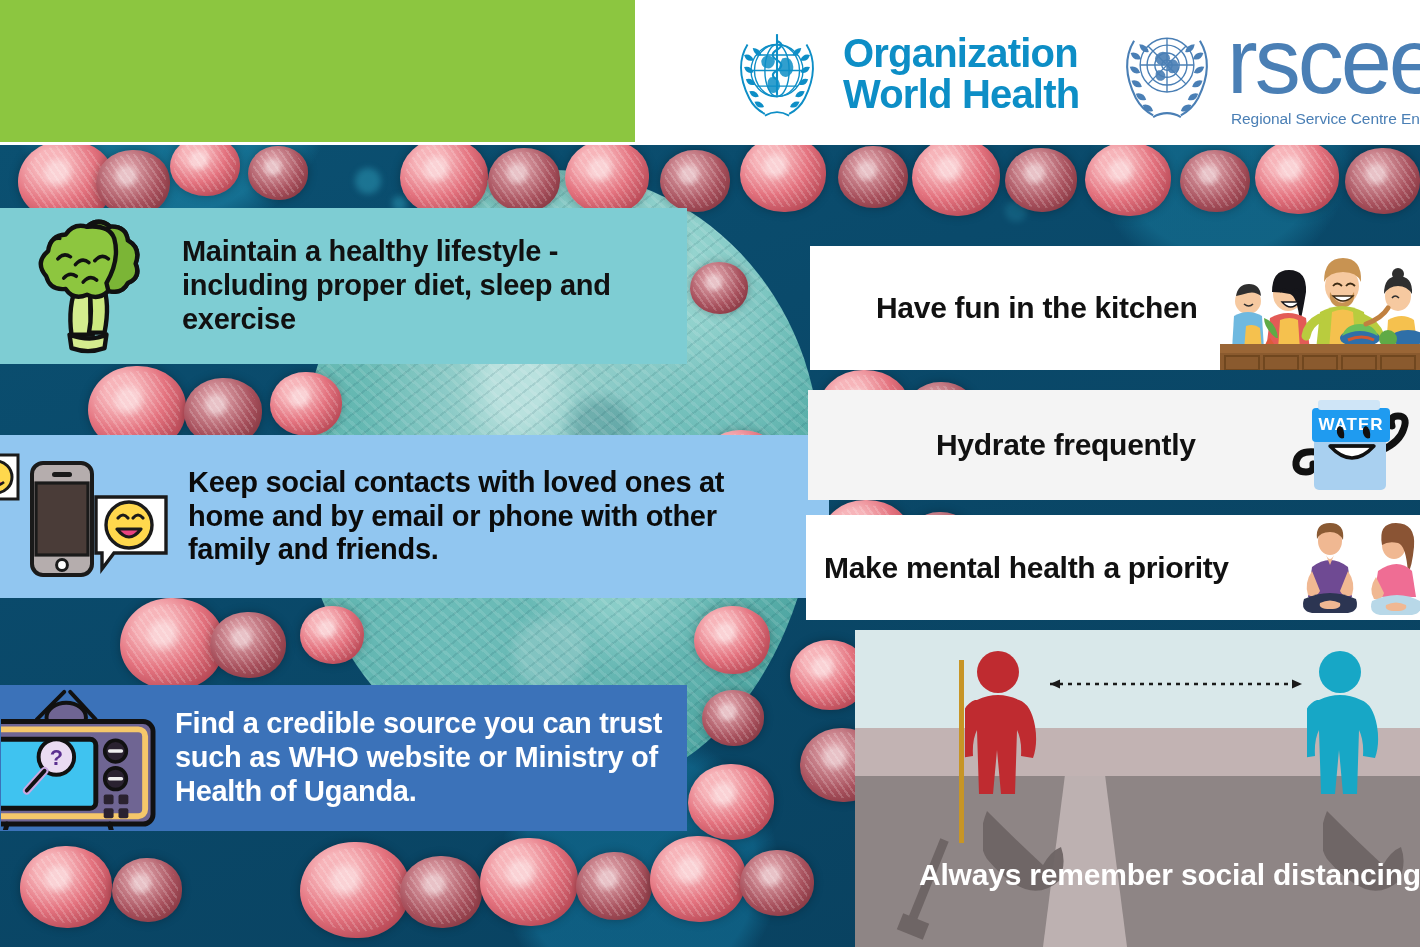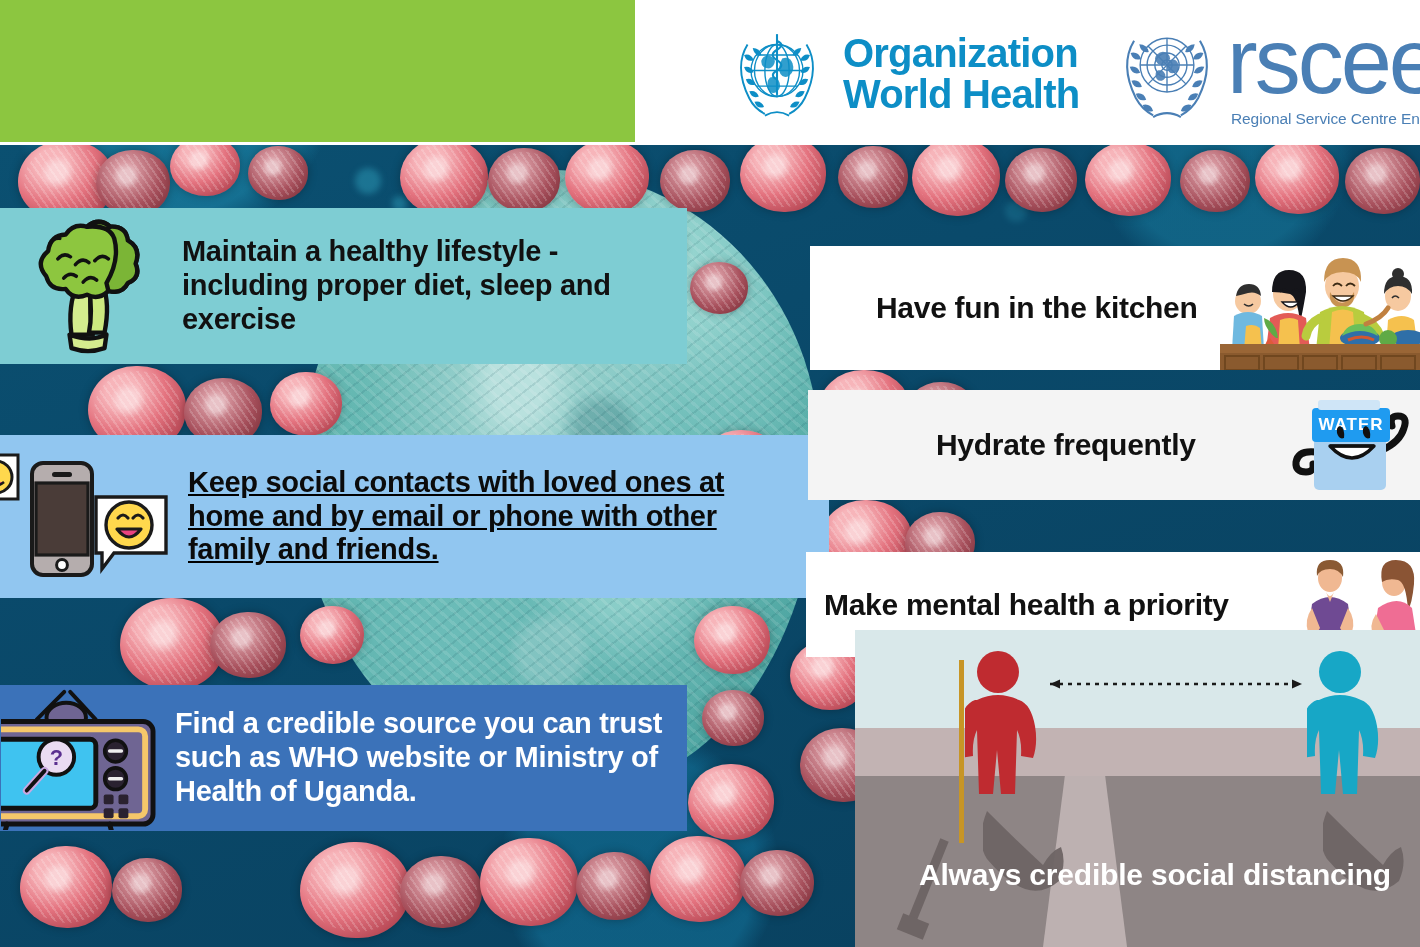--- a/index.html
+++ b/index.html
@@ -81,35 +81,35 @@
   .rsce-text .big { color:#4a7fb5; font-size:92px; line-height:.86; letter-spacing:-3px; font-weight:500;
                     white-space:nowrap; overflow:hidden; width:300px; }
   .rsce-text .small { color:#4a7fb5; font-size:15.5px; letter-spacing:-.1px; margin-top:9px; margin-left:4px; white-space:nowrap; }
 
   
   .card { position:absolute; display:flex; align-items:center; z-index:20; }
   .card .ctext { font-weight:bold; line-height:1.17; letter-spacing:-.3px; }
 
   #card-lifestyle { left:0; top:208px; width:687px; height:156px; background:#7ecdd3; }
   #card-lifestyle .ctext { color:#111111; font-size:29px; padding-left:6px; padding-right:24px; }
-  #card-social { left:0; top:435px; width:829px; height:163px; background:#91c6f0;text-decoration:underline; }
+  #card-social { left:0; top:435px; width:829px; height:163px; background:#91c6f0; }
   #card-social .ctext { color:#0b0b0b; font-size:29px; padding-left:8px; padding-right:24px; }
   #card-source { left:0; top:685px; width:687px; height:146px; background:#3b72b9; }
   #card-source .ctext { color:#ffffff; font-size:29px; padding-left:10px; padding-right:24px; }
 
   .icon-slot { flex:0 0 auto; display:flex; align-items:center; justify-content:center; }
 
   
   .rcard { position:absolute; z-index:20; display:flex; align-items:center; overflow:hidden; }
   .rcard .rtext { font-weight:bold; color:#111111; letter-spacing:-.3px; white-space:nowrap; }
   #rcard-kitchen { left:810px; top:246px; width:610px; height:124px; background:#ffffff;padding-left:20px; }
   #rcard-kitchen .rtext { font-size:30px; margin-left:46px; }
   #rcard-hydrate { left:808px; top:390px; width:612px; height:110px; background:#f4f4f4;align-items:center; }
   #rcard-hydrate .rtext { font-size:30px; margin-left:128px; }
-  #rcard-mental { left:806px; top:552px; width:614px; height:105px; background:#ffffff; }
+  #rcard-mental { left:806px; top:515px; width:614px; height:105px; background:#ffffff; }
   #rcard-mental .rtext { font-size:30px; margin-left:18px; }
   .rcard .art { position:absolute; right:0; top:0; height:100%; display:flex; align-items:flex-end; }
 
   
   #panel-distancing { position:absolute; left:855px; top:630px; width:565px; height:317px; z-index:20; overflow:hidden; }
   .sd-sky { position:absolute; left:0; top:0; width:100%; height:98px; background:#d9e8ea; }
   .sd-wall { position:absolute; left:0; top:98px; width:100%; height:48px; background:#c2b3b3; }
   .sd-ground { position:absolute; left:0; top:146px; width:100%; height:171px; background:#8e8585; }
   .sd-pole { position:absolute; left:104px; top:30px; width:5px; height:183px; background:#c79526; }
   .sd-pole-shadow { position:absolute; left:85px; top:210px; width:9px; height:92px; background:#6e6565;
@@ -508,16 +508,16 @@
     </svg>
 
     <svg class="sd-person" style="left:452px;top:18px;" width="86" height="200" viewBox="0 0 86 200">
       <circle class="sd-head" cx="33" cy="24" r="21" fill="#17a7c6"></circle>
       <path d="M12 52 q21 -10 42 0 q12 4 16 26 q3 18 -2 32 l-12 -2 q1 -16 -4 -26 l-2 64 h-14 l-4 -44 l-4 44 h-14 l-2 -64 q-5 10 -4 26 l-12 2 q-5 -14 -2 -32 q4 -22 16 -26z" fill="#17a7c6"></path>
     </svg>
     <svg class="sd-shadow" style="left:468px;top:175px;background:none;" width="130" height="130" viewBox="0 0 130 130">
       <path d="M4 6 q30 30 56 54 q8 -14 18 -18 q6 16 -2 34 q-16 14 -34 8 q-20 -8 -38 -30 q-12 -18 0 -48z" fill="#6e6565"></path>
     </svg>
 
-    <div class="sd-caption">Always credible social distancing</div>
+    <div class="sd-caption">Always remember social distancing</div>
   </div>
 
 </div>
 
 </body></html>

